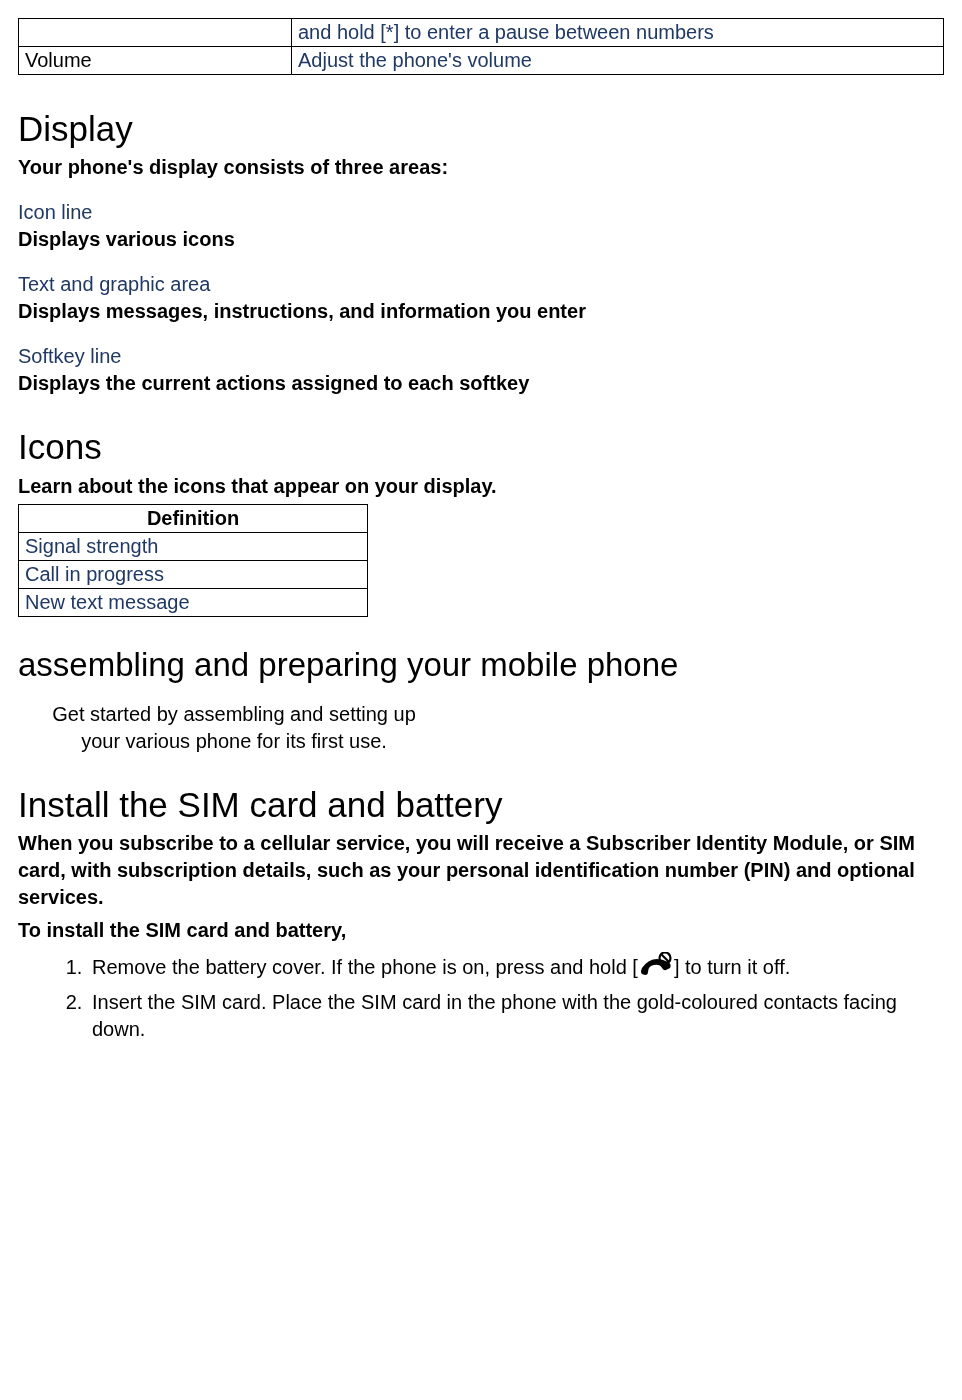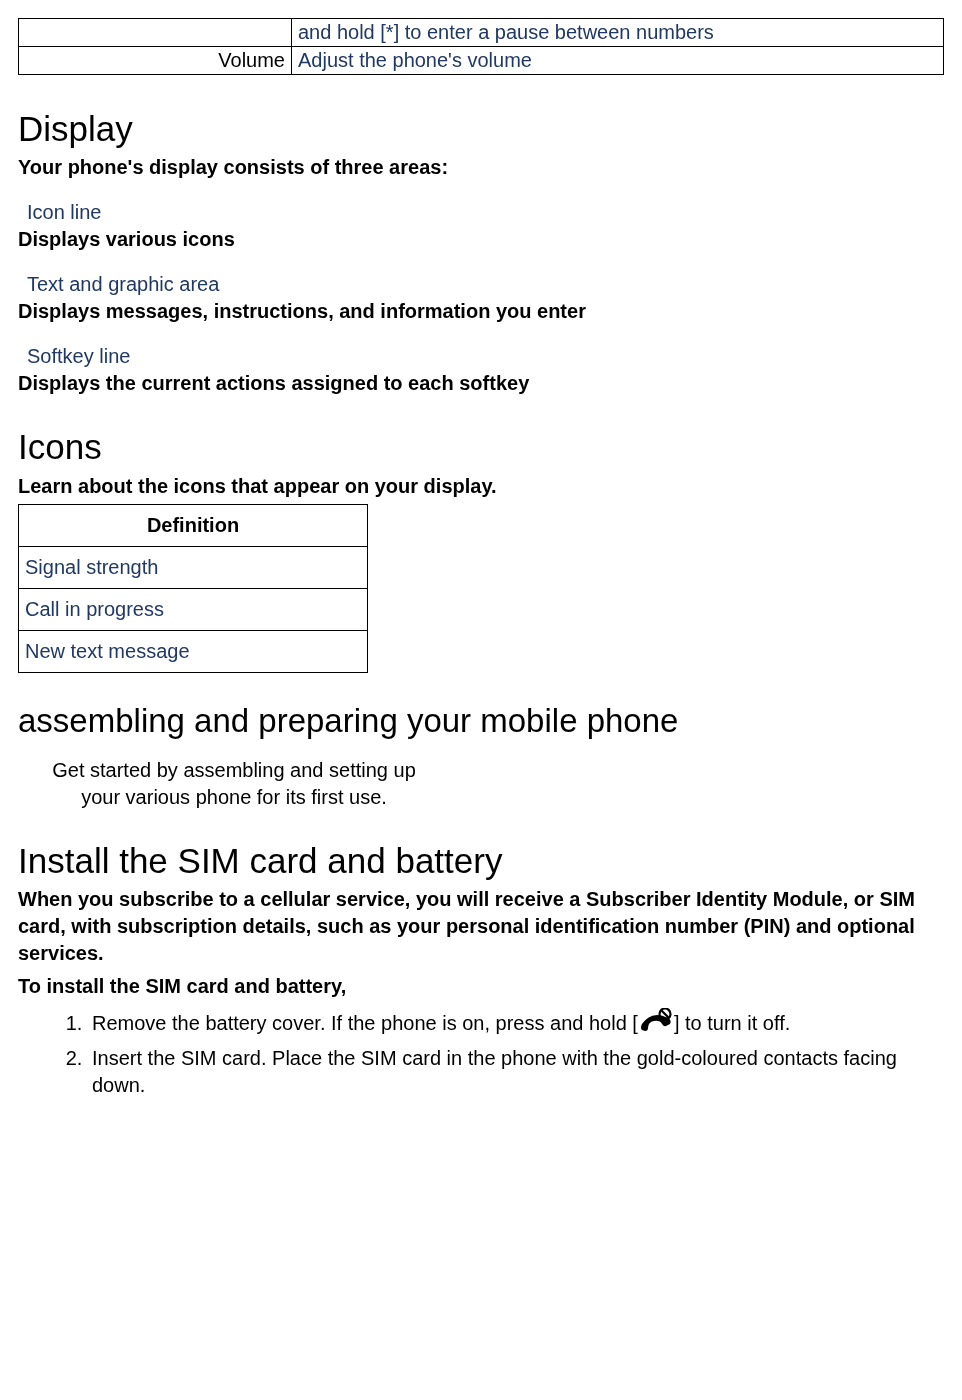--- a/index.html
+++ b/index.html
@@ -14,48 +14,48 @@
     .top-table {
       border-collapse: collapse;
       width: 100%;
       margin-bottom: 30px;
     }
     .top-table td {
       border: 1px solid #000;
       padding: 0 6px;
       vertical-align: top;
     }
-    .top-table .col1 { width: 260px; text-align: right; }
+    .top-table .col1 { width: 260px; }
     .blue-text { color: #1f3864; }
     h1.big {
       font-size: 33px;
       font-weight: normal;
       margin: 0 0 0 0;
     }
     h1.med {
       font-size: 35px;
       font-weight: normal;
       margin: 0 0 2px 0;
     }
     h3.blue {
       color: #1f3864;
       font-weight: normal;
       font-size: 20px;
-      margin: 18px 0 0 9px;
+      margin: 18px 0 0 0;
     }
     p { margin: 0; font-weight: bold; }
     .spacer-md { height: 26px; }
     .def-table {
       border-collapse: collapse;
       width: 350px;
       margin-top: 4px;
     }
     .def-table td, .def-table th {
       border: 1px solid #000;
-      padding: 7px 6px;
+      padding: 0 6px;
       font-weight: normal;
       text-align: left;
     }
     .def-table th {
       font-weight: bold;
       text-align: center;
     }
     .centered-intro {
       margin-top: 14px;
       margin-left: 6px;

